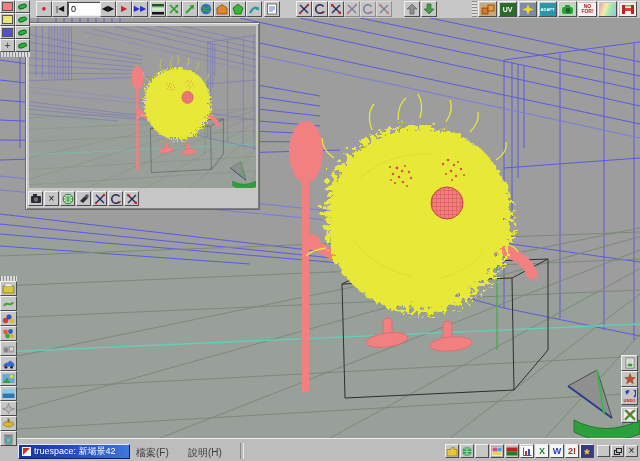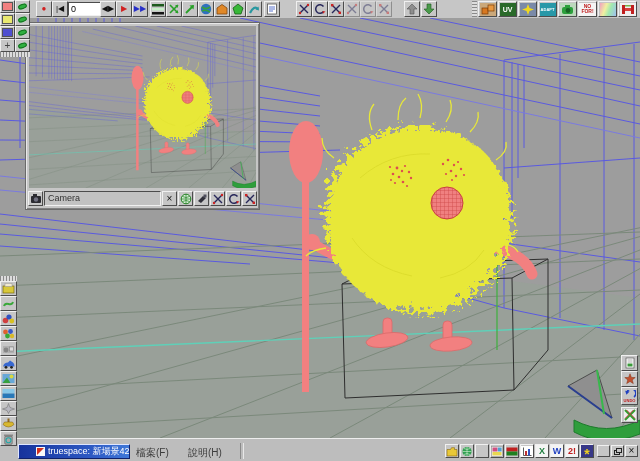--- a/index.html
+++ b/index.html
@@ -46,21 +46,21 @@
   #lefttb{position:absolute;left:0;top:276px;z-index:7;}
   #lefttb .btn{left:0;width:17px;height:15px;}
   
   #righttb{position:absolute;left:621px;top:355px;z-index:5;}
   #righttb .btn{left:0;width:17px;height:16px;}
   .undo-txt{font-size:4px;font-weight:bold;color:#c02020;line-height:1;}
   
   #taskbar{position:absolute;left:0;top:438px;width:640px;height:23px;background:#bdbdbd;border-top:1px solid #ededed;z-index:6;}
   #app-button{position:absolute;left:18px;top:5px;width:112px;height:15px;
       background:linear-gradient(90deg,#16329c 0%,#2f5cc6 70%,#3f78d8 100%);
-      color:#fff;font-size:9px;display:flex;align-items:center;gap:3px;padding:0 17px;box-sizing:border-box;
+      color:#fff;font-size:9px;display:flex;align-items:center;gap:3px;padding:0 3px;box-sizing:border-box;
       border:1px solid;border-color:#dfe6ff #10206a #10206a #dfe6ff;white-space:nowrap;overflow:hidden;}
   .ts-logo{width:9px;height:9px;background:#f8f8f8;position:relative;flex:0 0 auto;}
   .ts-logo:before{content:"";position:absolute;left:1px;top:1px;border-left:7px solid #d03020;border-bottom:7px solid transparent;}
   .menu-label{position:absolute;top:7px;color:#3d3d3d;font-size:10px;}
   .tb-divider{position:absolute;left:240px;top:4px;width:2px;height:16px;border-left:1px solid #8a8a8a;border-right:1px solid #e8e8e8;}
   #tray{position:absolute;right:46px;top:5px;display:flex;gap:1px;}
   #tray .btn{position:relative;width:14px;height:14px;}
   #winbtns{position:absolute;right:2px;top:6px;display:flex;gap:1px;}
   #winbtns .btn{position:relative;width:13px;height:12px;}
   .restore-shape{position:relative;width:8px;height:7px;}
@@ -380,23 +380,20 @@
       <use href="#scene3d"></use>
     </svg>
     <div id="cambar">
       <div class="btn">
         <svg width="12" height="11">
             <rect x="1" y="3" width="10" height="7" rx="1" fill="#2a2a30"></rect>
             <circle cx="6" cy="6.5" r="2.2" fill="#707080"></circle>
             <rect x="3" y="1" width="4" height="2.5" fill="#2a2a30"></rect>
           </svg>
         </div>
-      <div id="cam-label">
-          <span>Camera</span>
-        </div>
       <div class="btn">
           <span class="glyph" style="font-size:10px">×</span>
         </div>
       <div class="btn">
         <svg width="12" height="12">
             <circle cx="6" cy="6" r="4.8" fill="#d8f0d8" stroke="#208020" stroke-width="1"></circle>
             <path d="M1.5,6h9 M6,1.5v9 M2.5,3.5q3.5,2 7,0 M2.5,8.5q3.5,-2 7,0" stroke="#208020" stroke-width="0.7" fill="none"></path>
           </svg>
         </div>
       <div class="btn">

